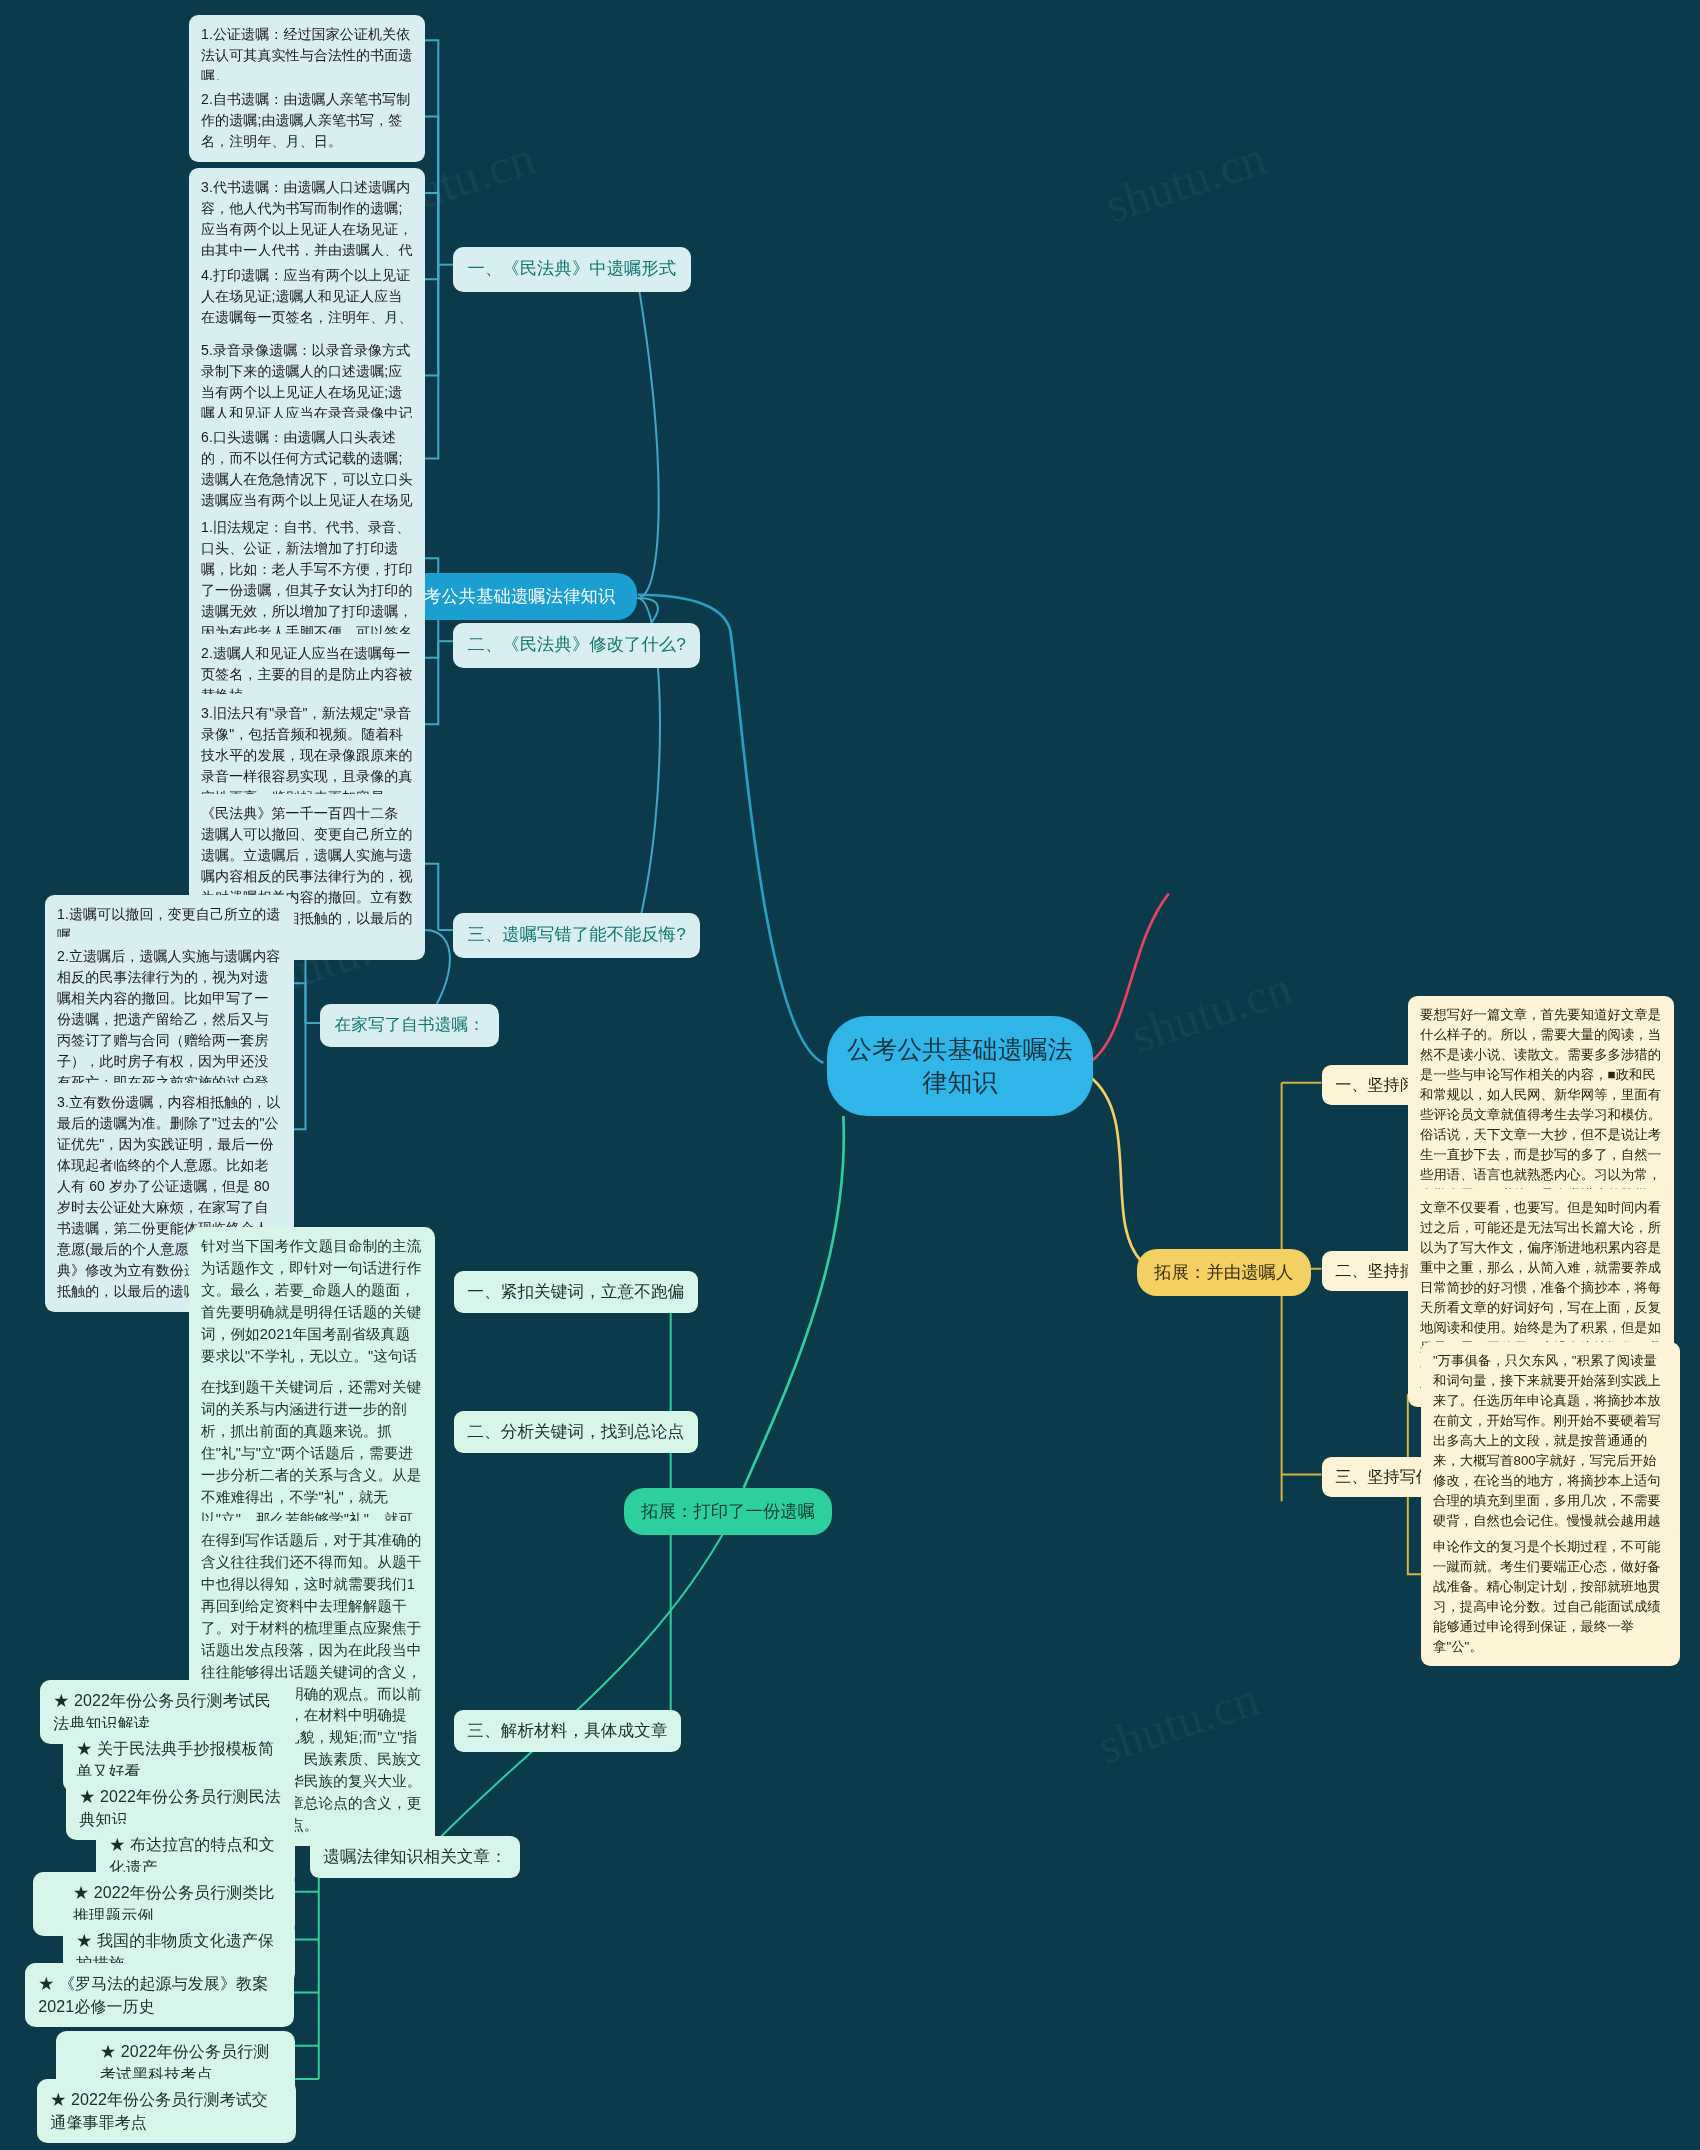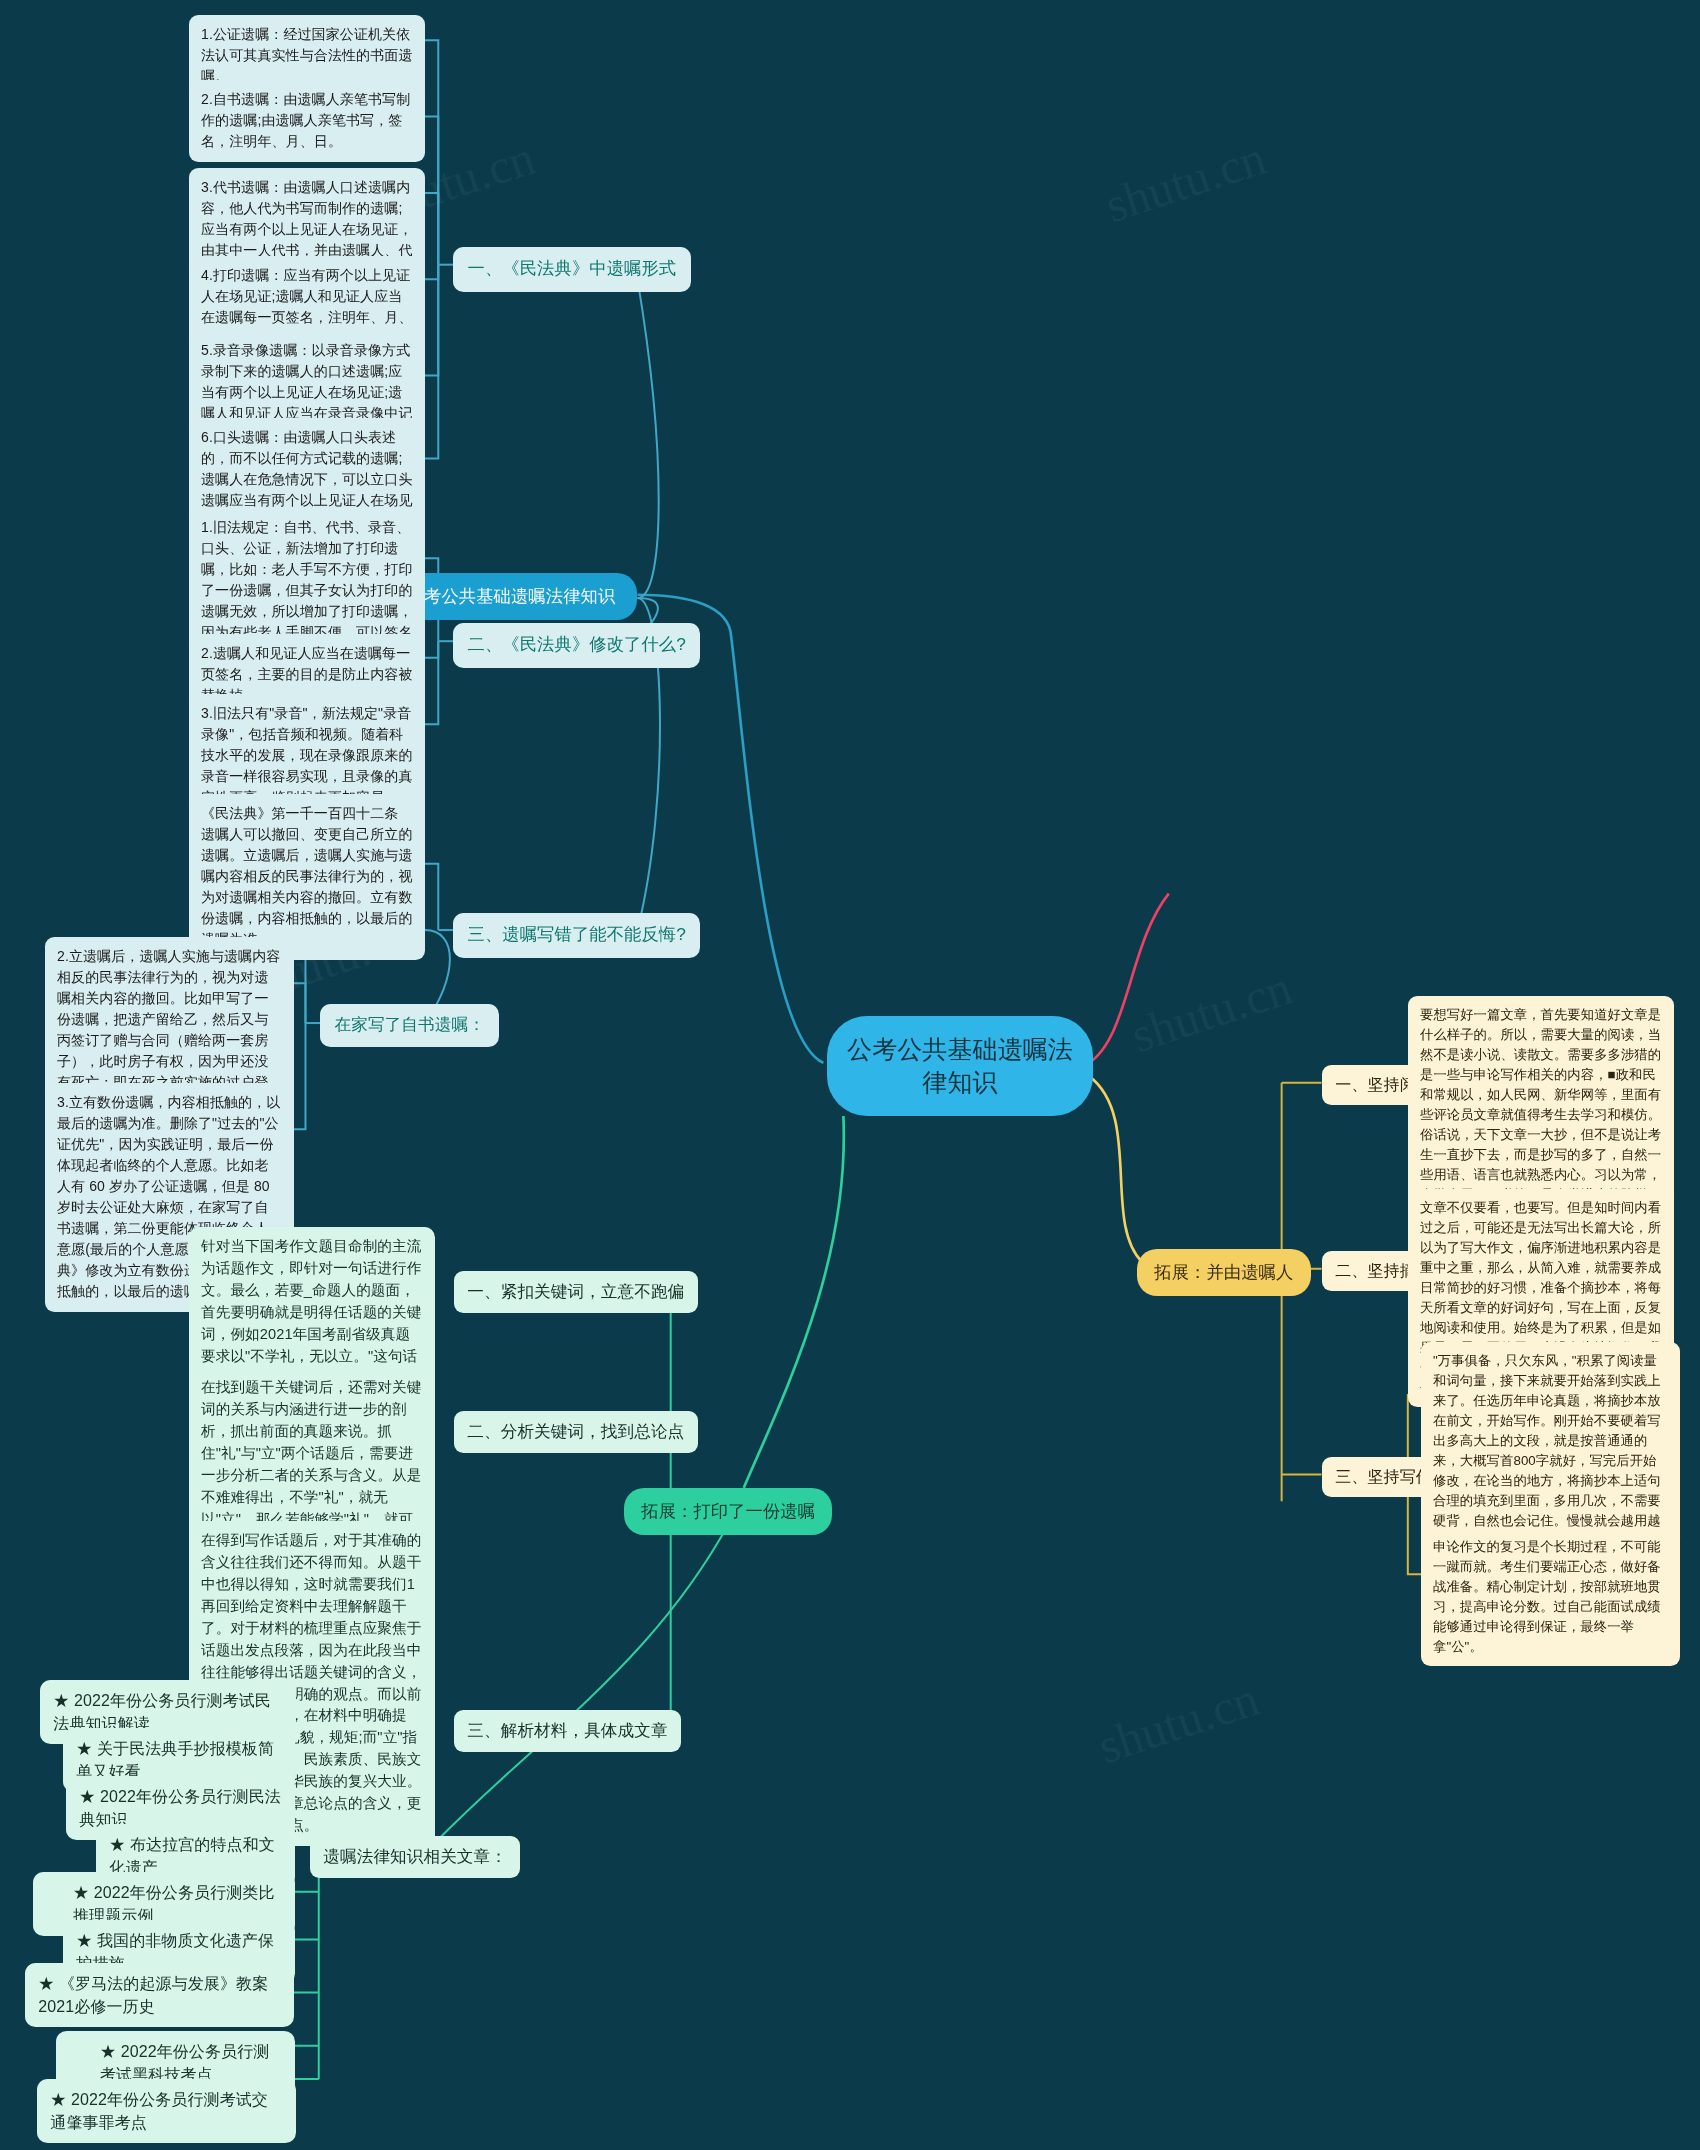--- a/index.html
+++ b/index.html
@@ -195,20 +195,21 @@
   <div class="node" style="left:189px; top:508px; width:236px;">1.旧法规定：自书、代书、录音、口头、公证，新法增加了打印遗嘱，比如：老人手写不方便，打印了一份遗嘱，但其子女认为打印的遗嘱无效，所以增加了打印遗嘱，因为有些老人手脚不便、可以签名但是不能写字。注意：需要有两个以上的见证人。</div>
   <div class="node" style="left:189px; top:634px; width:236px;">2.遗嘱人和见证人应当在遗嘱每一页签名，主要的目的是防止内容被替换掉。</div>
   <div class="node" style="left:189px; top:694px; width:236px;">3.旧法只有"录音"，新法规定"录音录像"，包括音频和视频。随着科技水平的发展，现在录像跟原来的录音一样很容易实现，且录像的真实性更高，鉴别起来更加容易。</div>
 
   <div class="node branch" style="left:453px; top:913px;">三、遗嘱写错了能不能反悔?</div>
 
   <div class="node" style="left:189px; top:794px; width:236px;">《民法典》第一千一百四十二条 遗嘱人可以撤回、变更自己所立的遗嘱。立遗嘱后，遗嘱人实施与遗嘱内容相反的民事法律行为的，视为对遗嘱相关内容的撤回。立有数份遗嘱，内容相抵触的，以最后的遗嘱为准。</div>
 
   <div class="node branch" style="left:320px; top:1004px; font-size:16.6px;">在家写了自书遗嘱：</div>
 
+  <div class="node" style="left:45px; top:895px; width:249px;">1.遗嘱可以撤回，变更自己所立的遗嘱。</div>
   <div class="node" style="left:45px; top:937px; width:249px;">2.立遗嘱后，遗嘱人实施与遗嘱内容相反的民事法律行为的，视为对遗嘱相关内容的撤回。比如甲写了一份遗嘱，把遗产留给乙，然后又与丙签订了赠与合同（赠给两一套房子），此时房子有权，因为甲还没有死亡；即在死之前实施的过户登记，赠与合同行为视为对遗嘱的撤回。</div>
   <div class="node" style="left:45px; top:1083px; width:249px;">3.立有数份遗嘱，内容相抵触的，以最后的遗嘱为准。删除了"过去的"公证优先"，因为实践证明，最后一份体现起者临终的个人意愿。比如老人有 60 岁办了公证遗嘱，但是 80 岁时去公证处大麻烦，在家写了自书遗嘱，第二份更能体现临终个人意愿(最后的个人意愿)，因此《民法典》修改为立有数份遗嘱，内容相抵触的，以最后的遗嘱为准。</div>
 
   <div class="node yellow" style="left:1137px; top:1249px;">拓展：并由遗嘱人</div>
 
   <div class="node branch-yellow" style="left:1322px; top:1065px;">一、坚持阅读</div>
   <div class="node branch-yellow" style="left:1322px; top:1251px;">二、坚持摘抄</div>
   <div class="node branch-yellow" style="left:1322px; top:1457px;">三、坚持写作</div>
 
   <div class="node leaf-yellow" style="left:1408px; top:996px; width:266px;">要想写好一篇文章，首先要知道好文章是什么样子的。所以，需要大量的阅读，当然不是读小说、读散文。需要多多涉猎的是一些与申论写作相关的内容，■政和民和常规以，如人民网、新华网等，里面有些评论员文章就值得考生去学习和模仿。俗话说，天下文章一大抄，但不是说让考生一直抄下去，而是抄写的多了，自然一些用语、语言也就熟悉内心。习以为常，会学会用了。书籍，是人类进步的阶梯。同时，同样也是复习公考，取得好成绩的阶梯，考生们要学会借力打力，方可成就大气。</div>

